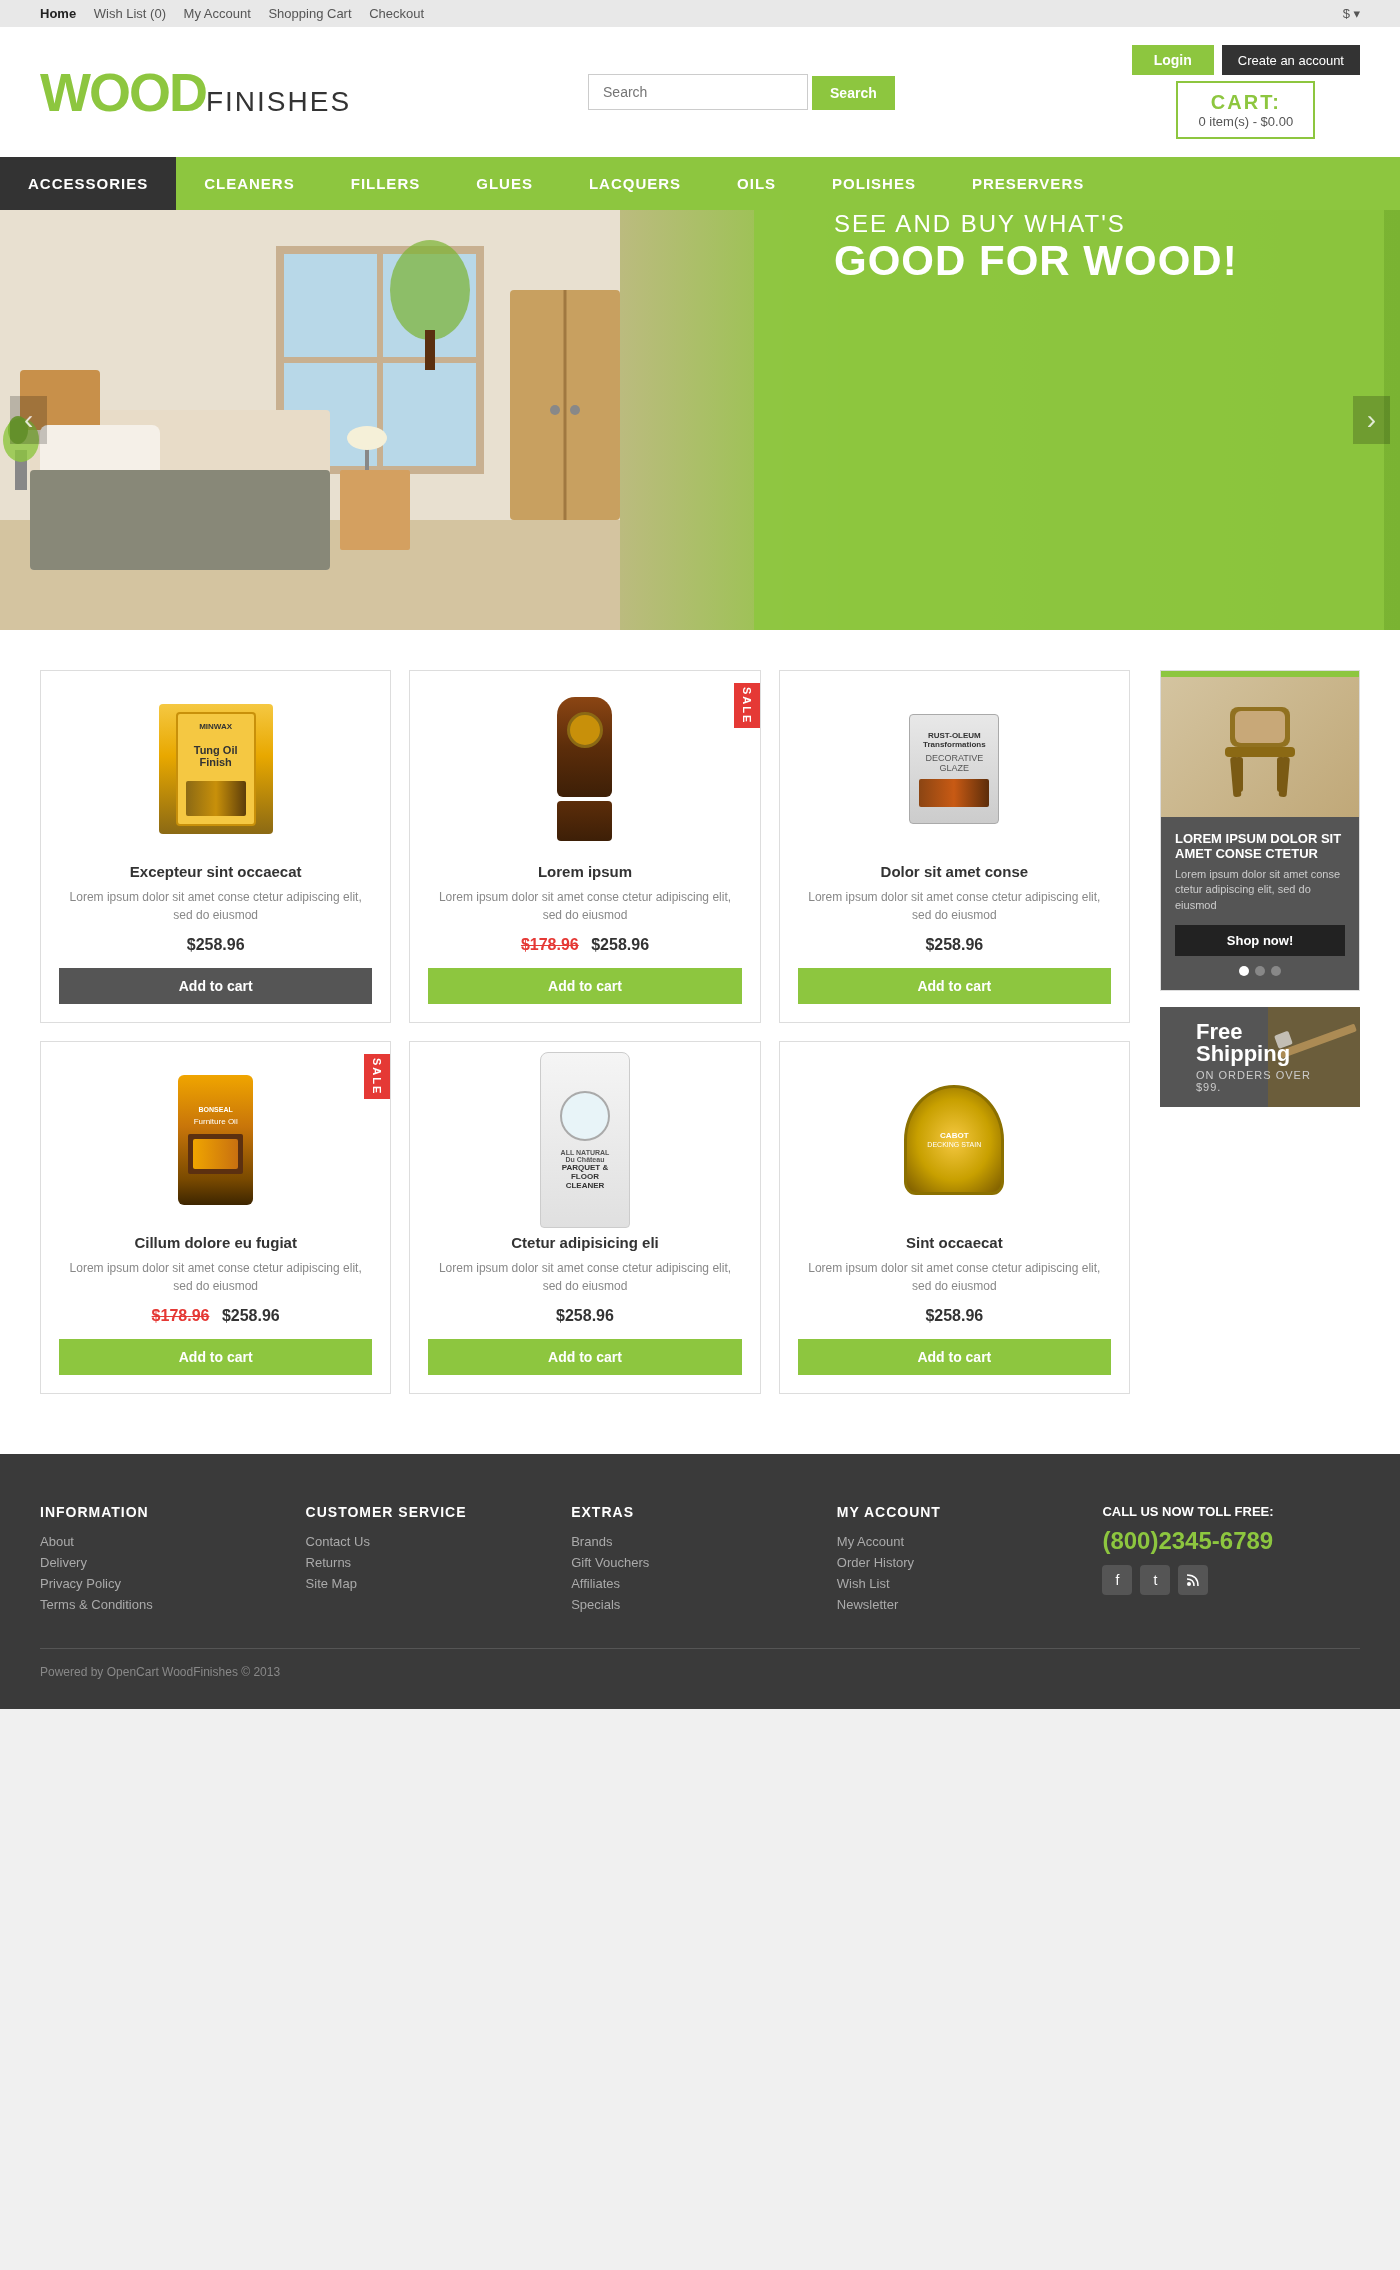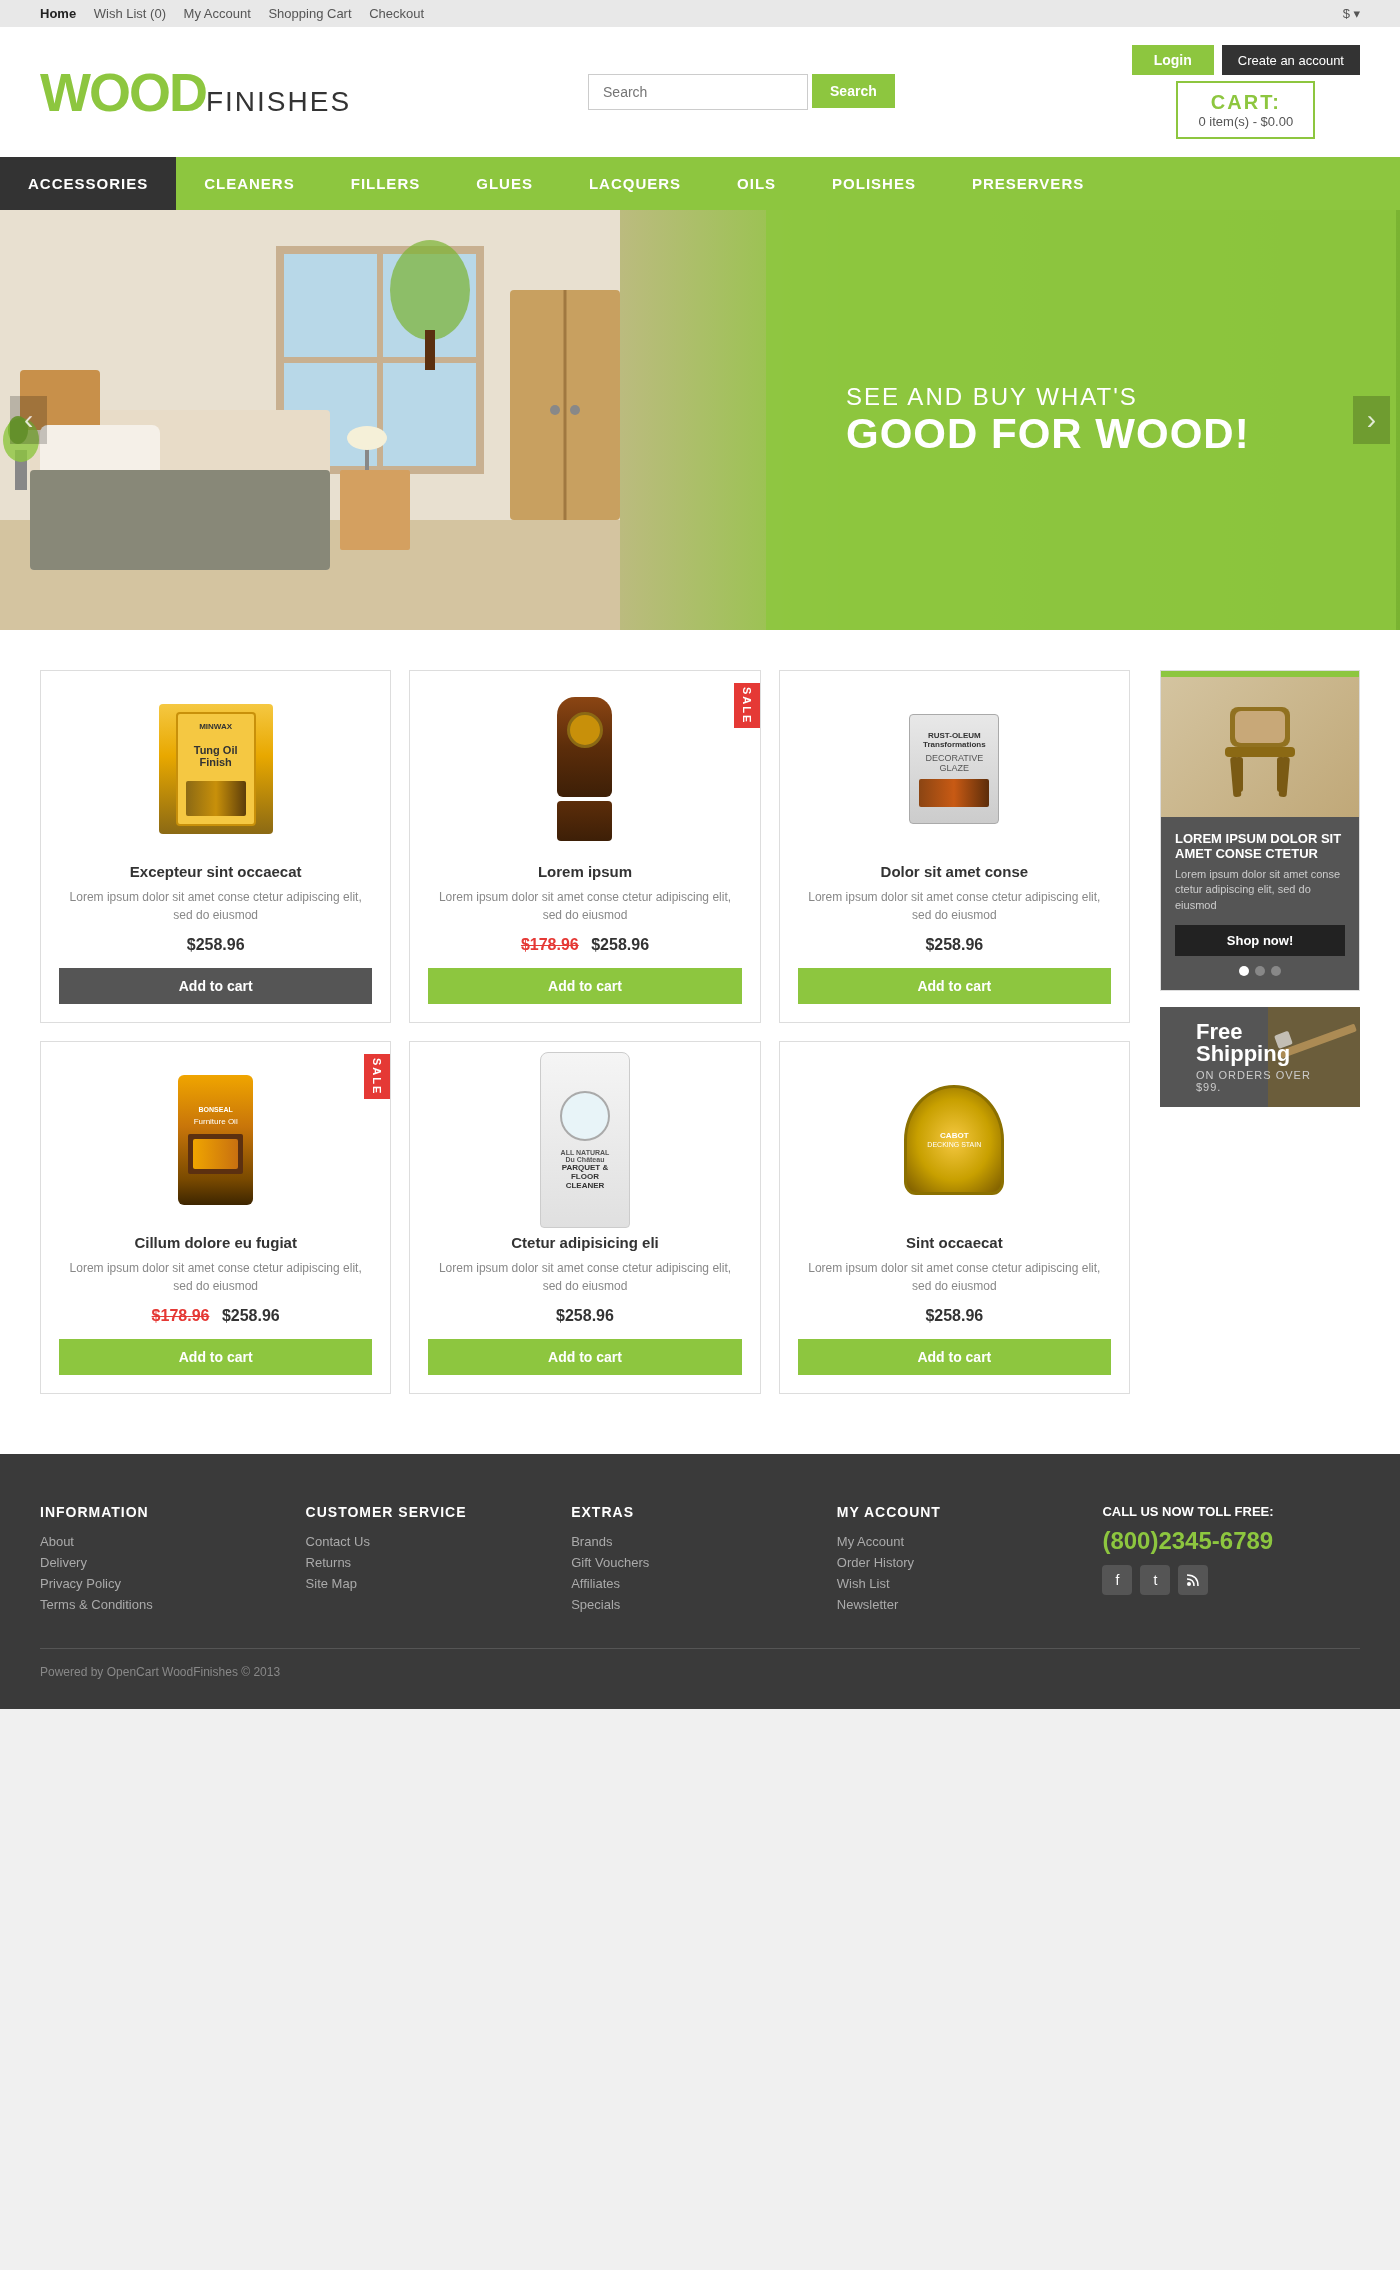--- a/index.html
+++ b/index.html
@@ -9,39 +9,39 @@
     .topbar { background: #e8e8e8; padding: 6px 40px; display: flex; justify-content: space-between; align-items: center; font-size: 13px; color: #555; }
     .topbar-left a { color: #555; text-decoration: none; margin-right: 14px; }
     .topbar-left a.active { font-weight: bold; color: #222; }
     .topbar-right { color: #555; cursor: pointer; }
 
     
     .header { background: #fff; padding: 18px 40px; display: flex; align-items: center; justify-content: space-between; }
     .logo { display: flex; align-items: baseline; }
     .logo-wood { font-size: 54px; font-weight: 900; color: #8dc63f; letter-spacing: -2px; }
     .logo-finishes { font-size: 28px; font-weight: 400; color: #333; letter-spacing: 2px; }
-    .search-area { display: flex; align-items: flex-start; gap: 4px; }
+    .search-area { display: flex; align-items: flex-end; gap: 4px; }
     .search-input { border: 1px solid #ccc; padding: 9px 14px; font-size: 14px; width: 220px; outline: none; }
     .search-btn { background: #8dc63f; color: #fff; border: none; padding: 9px 18px; font-size: 14px; cursor: pointer; font-weight: bold; }
     .header-right { display: flex; flex-direction: column; align-items: center; gap: 6px; }
     .header-buttons { display: flex; gap: 8px; }
     .btn-login { background: #8dc63f; color: #fff; border: none; padding: 7px 22px; font-size: 14px; cursor: pointer; font-weight: bold; }
     .btn-create { background: #333; color: #fff; border: none; padding: 7px 16px; font-size: 13px; cursor: pointer; }
     .cart-box { border: 2px solid #8dc63f; padding: 8px 20px; display: flex; flex-direction: column; align-items: center; }
     .cart-title { font-size: 20px; font-weight: bold; color: #8dc63f; letter-spacing: 2px; }
     .cart-info { font-size: 13px; color: #555; }
 
     
     .nav { background: #8dc63f; display: flex; }
     .nav-item { padding: 18px 28px; font-size: 15px; font-weight: bold; color: #fff; text-transform: uppercase; cursor: pointer; letter-spacing: 1px; }
     .nav-item.active { background: #333; color: #fff; }
 
     
     .hero { position: relative; width: 100%; height: 420px; overflow: hidden; background: linear-gradient(to right, #d4c4a0 0%, #c8b890 40%, #8dc63f 60%, #7ab332 100%); display: flex; align-items: center; }
-    .hero-overlay { position: absolute; right: 4px; top: 0; width: 45%; height: 100%; background: rgba(141, 198, 63, 0.88); display: flex; flex-direction: column; justify-content: center; align-items: flex-start; padding: 0 60px 0 80px; }
+    .hero-overlay { position: absolute; right: 16px; top: 0; width: 45%; height: 100%; background: rgba(141, 198, 63, 0.88); display: flex; flex-direction: column; align-items: flex-start; padding: 0 60px 0 80px; }
     .hero-text1 { font-size: 24px; color: #fff; letter-spacing: 2px; }
     .hero-text2 { font-size: 42px; font-weight: 900; color: #fff; letter-spacing: 1px; line-height: 1.1; }
     .hero-arrow { position: absolute; top: 50%; transform: translateY(-50%); font-size: 28px; color: rgba(255,255,255,0.8); cursor: pointer; z-index: 10; background: rgba(0,0,0,0.2); padding: 8px 14px; }
     .hero-arrow-left { left: 10px; }
     .hero-arrow-right { right: 10px; }
 
     
     .bedroom-scene { position: absolute; left: 0; top: 0; width: 620px; height: 420px; }
 
     

